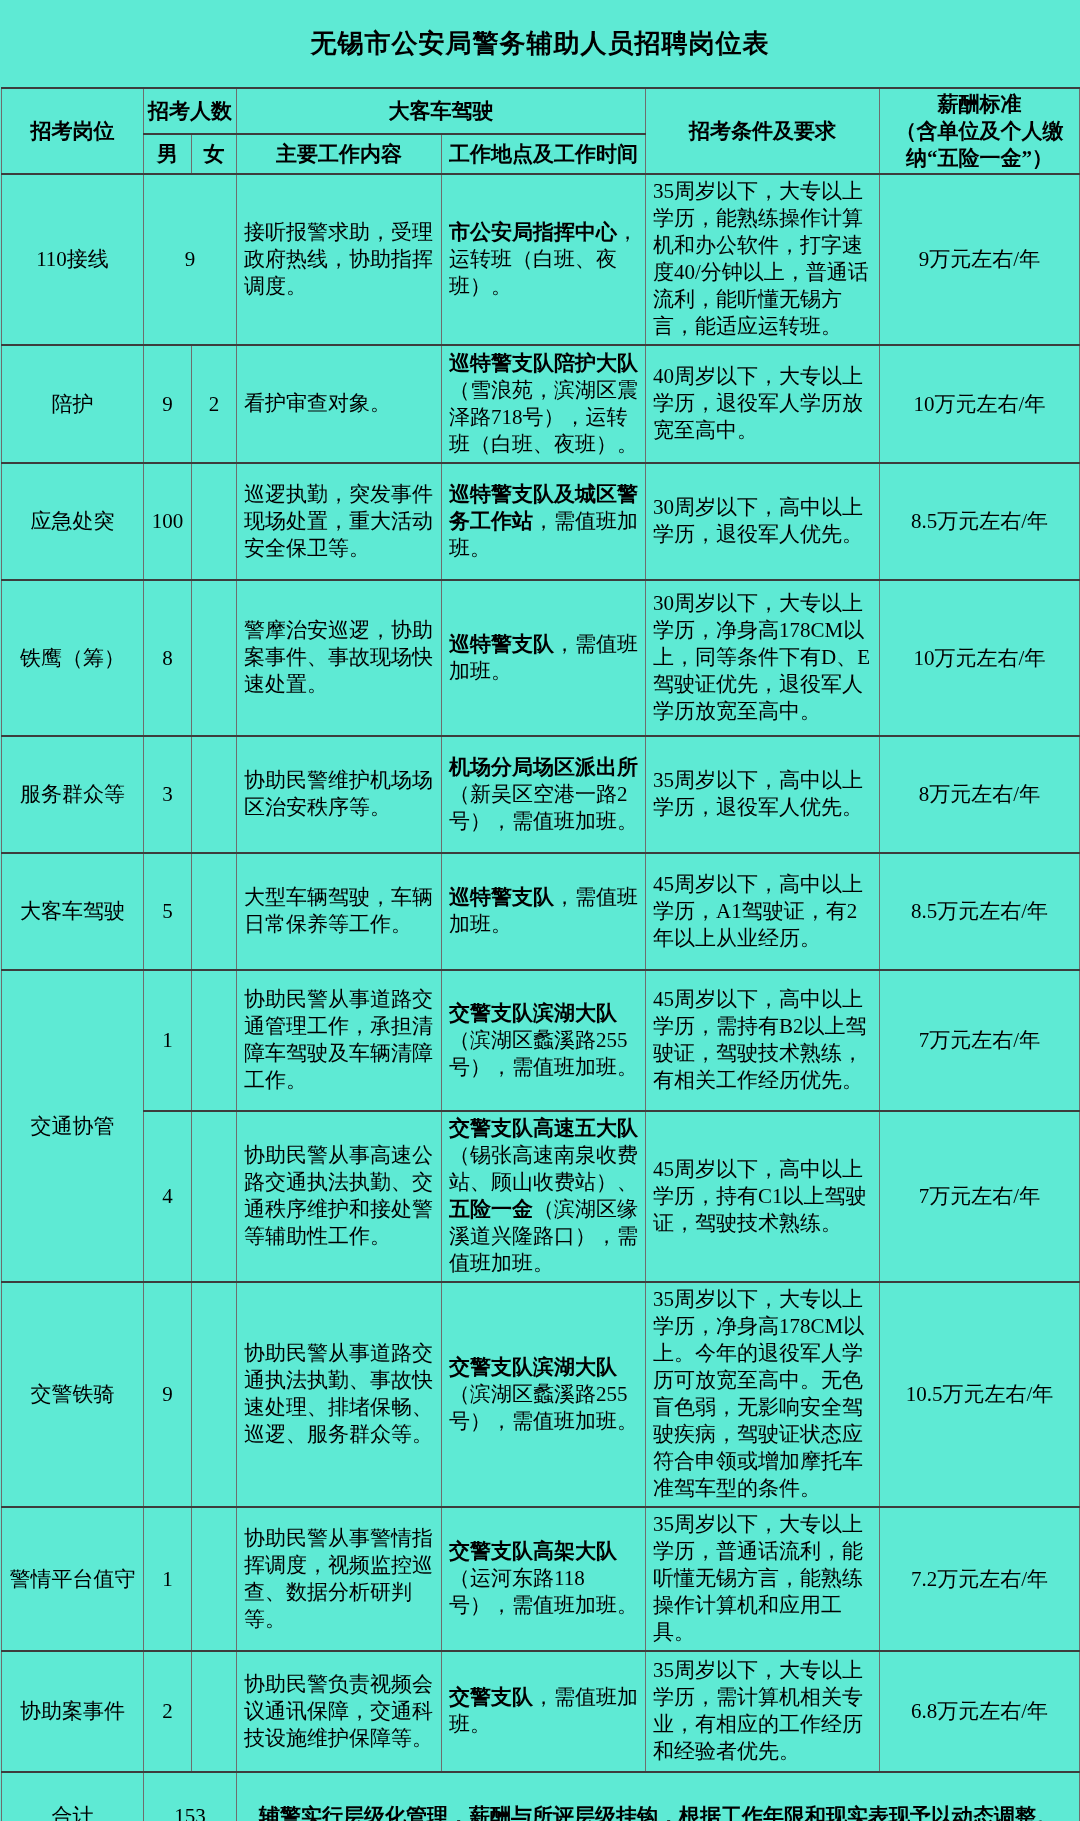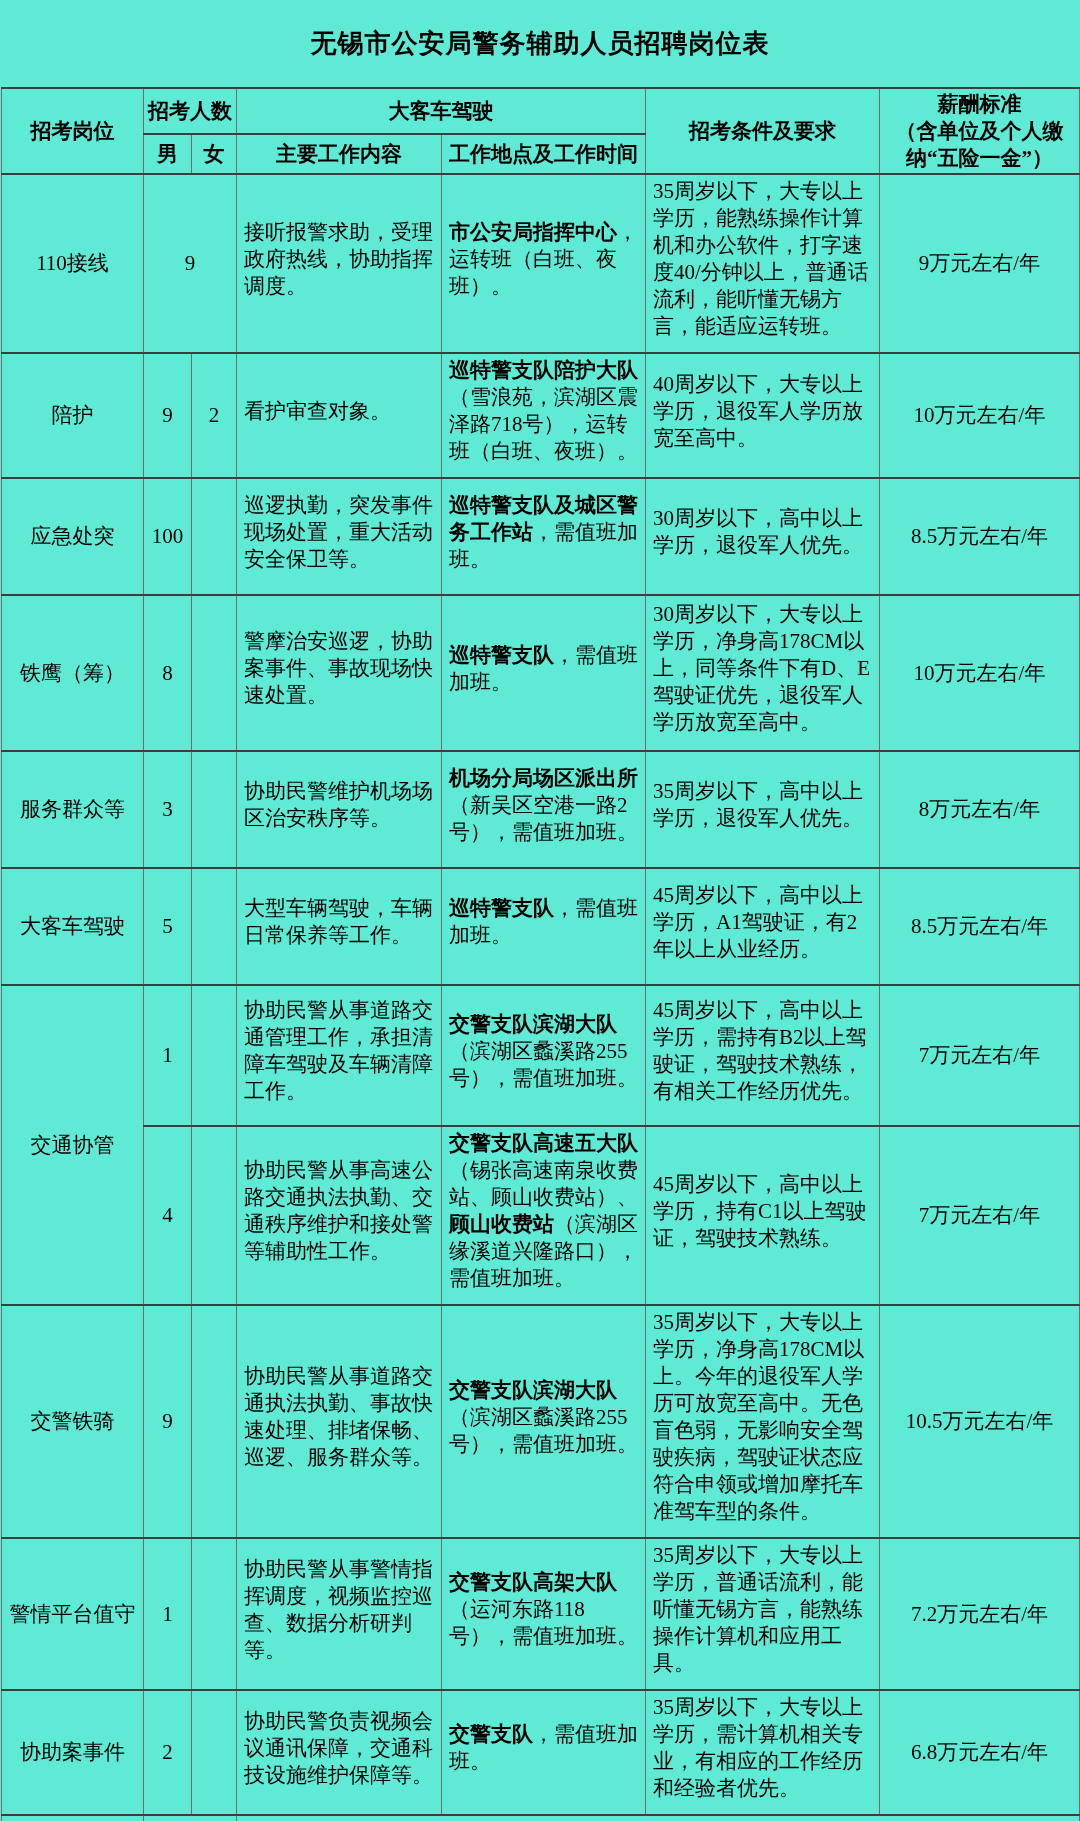--- a/index.html
+++ b/index.html
@@ -25,21 +25,21 @@
     border-right: 1px solid #6e6e6e;
     border-top: 2px solid #3d3d3d;
     border-bottom: 2px solid #3d3d3d;
     font-size: 21px; line-height: 27px;
     vertical-align: middle;
     overflow: hidden;
     font-weight: 400;
   }
   th { font-weight: 700; text-align: center; padding: 1px 2px; word-break: break-all; }
   td.c { text-align: center; padding: 0 2px; }
-  td.l { text-align: left; padding: 3px 4px 12px 7px; word-break: break-all; }
+  td.l { text-align: left; padding: 3px 4px 4px 7px; word-break: break-all; }
   .b { font-weight: 700; text-align: right; }
   td.note { text-align: center; font-weight: 700; padding: 0 4px; }
   .salary-line { display: block; }
 </style>
 </head>
 <body>
 
 <div class="page">
 
   <div class="title">无锡市公安局警务辅助人员招聘岗位表</div>
@@ -139,21 +139,21 @@
       <td class="l">协助民警从事道路交通管理工作，承担清障车驾驶及车辆清障工作。</td>
       <td class="l"><span class="b">交警支队滨湖大队</span><span>（滨湖区蠡溪路255号），需值班加班。</span></td>
       <td class="l">45周岁以下，高中以上学历，需持有B2以上驾驶证，驾驶技术熟练，有相关工作经历优先。</td>
       <td class="c">7万元左右/年</td>
     </tr>
 
     <tr style="height:170px">
       <td class="c">4</td>
       <td class="c"></td>
       <td class="l">协助民警从事高速公路交通执法执勤、交通秩序维护和接处警等辅助性工作。</td>
-      <td class="l"><span class="b">交警支队高速五大队</span><span>（锡张高速南泉收费站、顾山收费站）、</span><span class="b">顾山收费站</span><span>（滨湖区缘溪道兴隆路口），需值班加班。</span></td>
+      <td class="l"><span class="b">交警支队高速五大队</span><span>（锡张高速南泉收费站、顾山收费站）、</span><span class="b">五险一金</span><span>（滨湖区缘溪道兴隆路口），需值班加班。</span></td>
       <td class="l">45周岁以下，高中以上学历，持有C1以上驾驶证，驾驶技术熟练。</td>
       <td class="c">7万元左右/年</td>
     </tr>
 
     <tr style="height:217px">
       <td class="c">交警铁骑</td>
       <td class="c">9</td>
       <td class="c"></td>
       <td class="l">协助民警从事道路交通执法执勤、事故快速处理、排堵保畅、巡逻、服务群众等。</td>
       <td class="l"><span class="b">交警支队滨湖大队</span><span>（滨湖区蠡溪路255号），需值班加班。</span></td>

